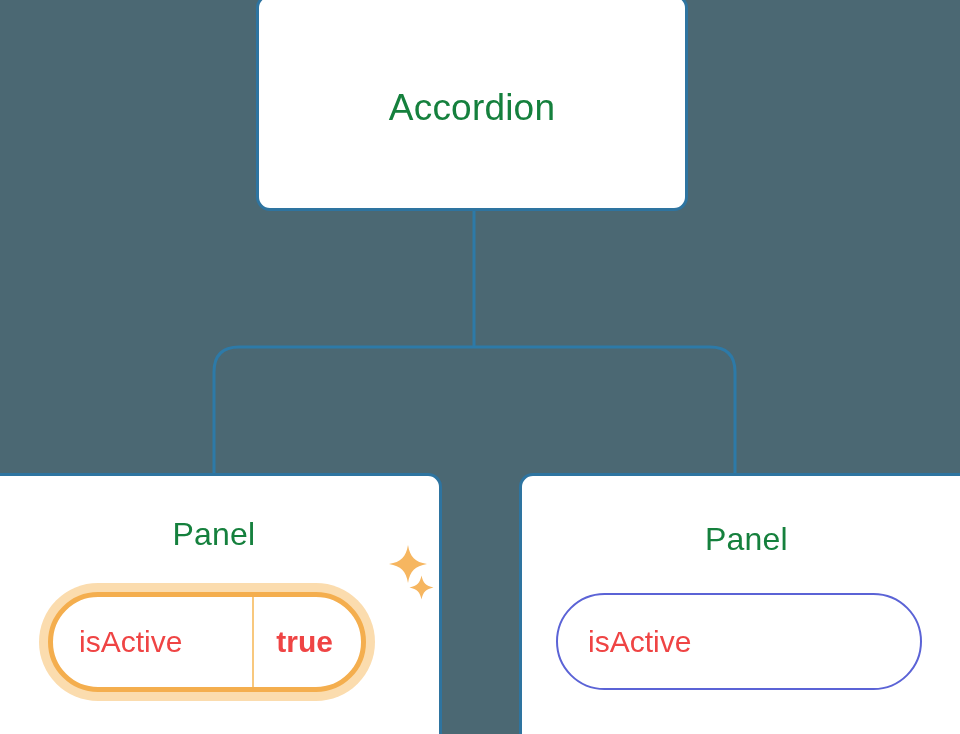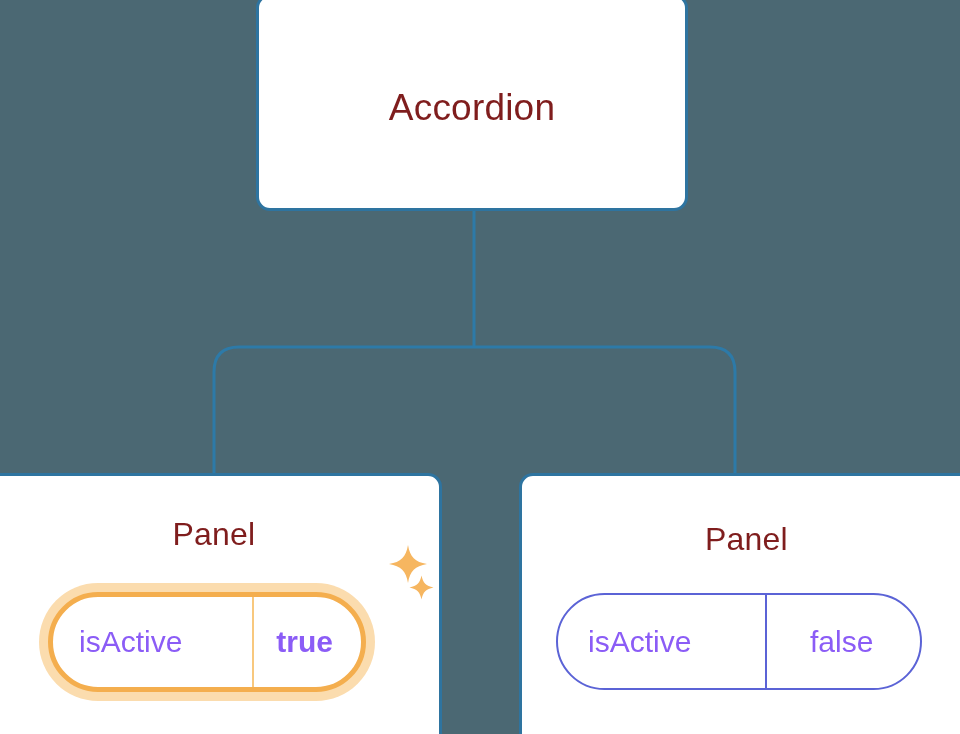--- a/index.html
+++ b/index.html
@@ -33,21 +33,21 @@
 
   
   .node {
     position: absolute;
     background: #ffffff;
     border: 3px solid #2e74a0;
     border-radius: 14px;
     box-sizing: border-box;
   }
   .node-title {
-    color: #7f1d1d;
+    color: #15803d;
     font-size: 37px;
     font-weight: 400;
     text-align: center;
     letter-spacing: 0.2px;
     white-space: nowrap;
   }
 
   
   #node-accordion {
     left: 256px;
@@ -94,21 +94,21 @@
     border: 2px solid #5b63d6;
     border-radius: 999px;
     background: #ffffff;
     overflow: hidden;
   }
   .pill-key,
   .pill-val {
     display: flex;
     align-items: center;
     justify-content: center;
-    color: #8b5cf6;
+    color: #ef4444;
     font-size: 30px;
     white-space: nowrap;
     box-sizing: border-box;
   }
   .pill-key {
     flex: 0 0 auto;
     padding: 0 26px 0 30px;
   }
   .pill-val {
     flex: 1 1 auto;
@@ -180,16 +180,15 @@
   <svg class="sparkle" id="sparkle-small" width="27" height="27" viewBox="0 0 27 27">
     <path d="M13.5 1.5 C15 9 18 12 25.5 13.5 C18 15 15 18 13.5 25.5 C12 18 9 15 1.5 13.5 C9 12 12 9 13.5 1.5 Z" fill="#f6b660"></path>
   </svg>
 
   <div class="node" id="node-panel-right">
     <div class="node-title panel-title">Panel</div>
   </div>
 
   <div class="pill" id="pill-right">
     <div class="pill-key">isActive</div>
-    <div class="pill-val">false</div>
   </div>
 
 </div>
 
 </body></html>

